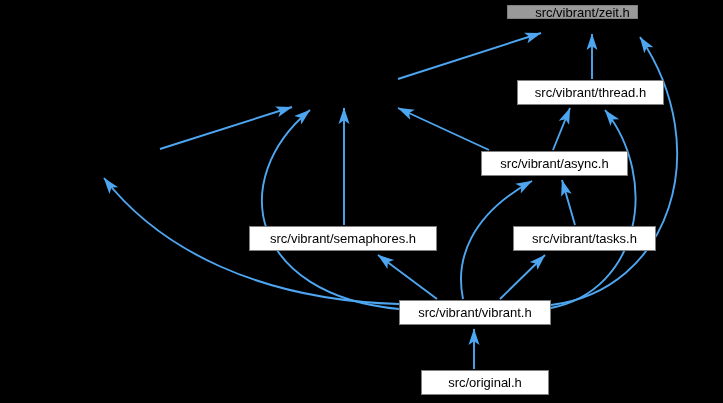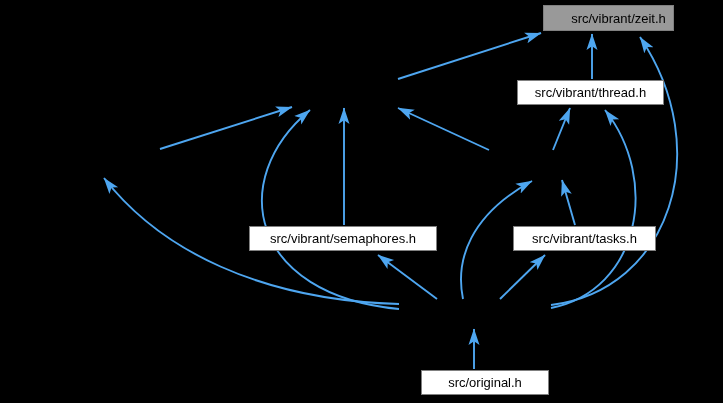--- a/index.html
+++ b/index.html
@@ -84,37 +84,43 @@
       <path d="M 463 299 C 455 260, 470 215, 532 181"></path>
 
       <path d="M 437 299 L 378 255"></path>
 
       <path d="M 500 299 L 545 255"></path>
 
       <path d="M 474 369 L 474 329"></path>
     </g>
   </svg>
 
-  <div class="node focus" style="left:543px; top:5px; width:131px; height:26px;padding-left:20px;">
+  <div class="node focus" style="left:507px; top:5px; width:131px; height:14px;padding-left:20px;">
     <span class="node-label">src/vibrant/zeit.h</span>
   </div>
 
 
   <div class="node" style="left:517px; top:80px; width:147px; height:25px;">
     <span class="node-label">src/vibrant/thread.h</span>
   </div>
 
 
+  <div class="node" style="left:481px; top:151px; width:147px; height:25px;">
+    <span class="node-label">src/vibrant/async.h</span>
+  </div>
 
   <div class="node" style="left:249px; top:226px; width:188px; height:25px;">
     <span class="node-label">src/vibrant/semaphores.h</span>
   </div>
 
   <div class="node" style="left:513px; top:226px; width:143px; height:25px;">
     <span class="node-label">src/vibrant/tasks.h</span>
   </div>
 
+  <div class="node" style="left:399px; top:300px; width:152px; height:25px;">
+    <span class="node-label">src/vibrant/vibrant.h</span>
+  </div>
 
   <div class="node" style="left:421px; top:370px; width:128px; height:25px;">
     <span class="node-label">src/original.h</span>
   </div>
 
 </div>
 
 </body></html>

